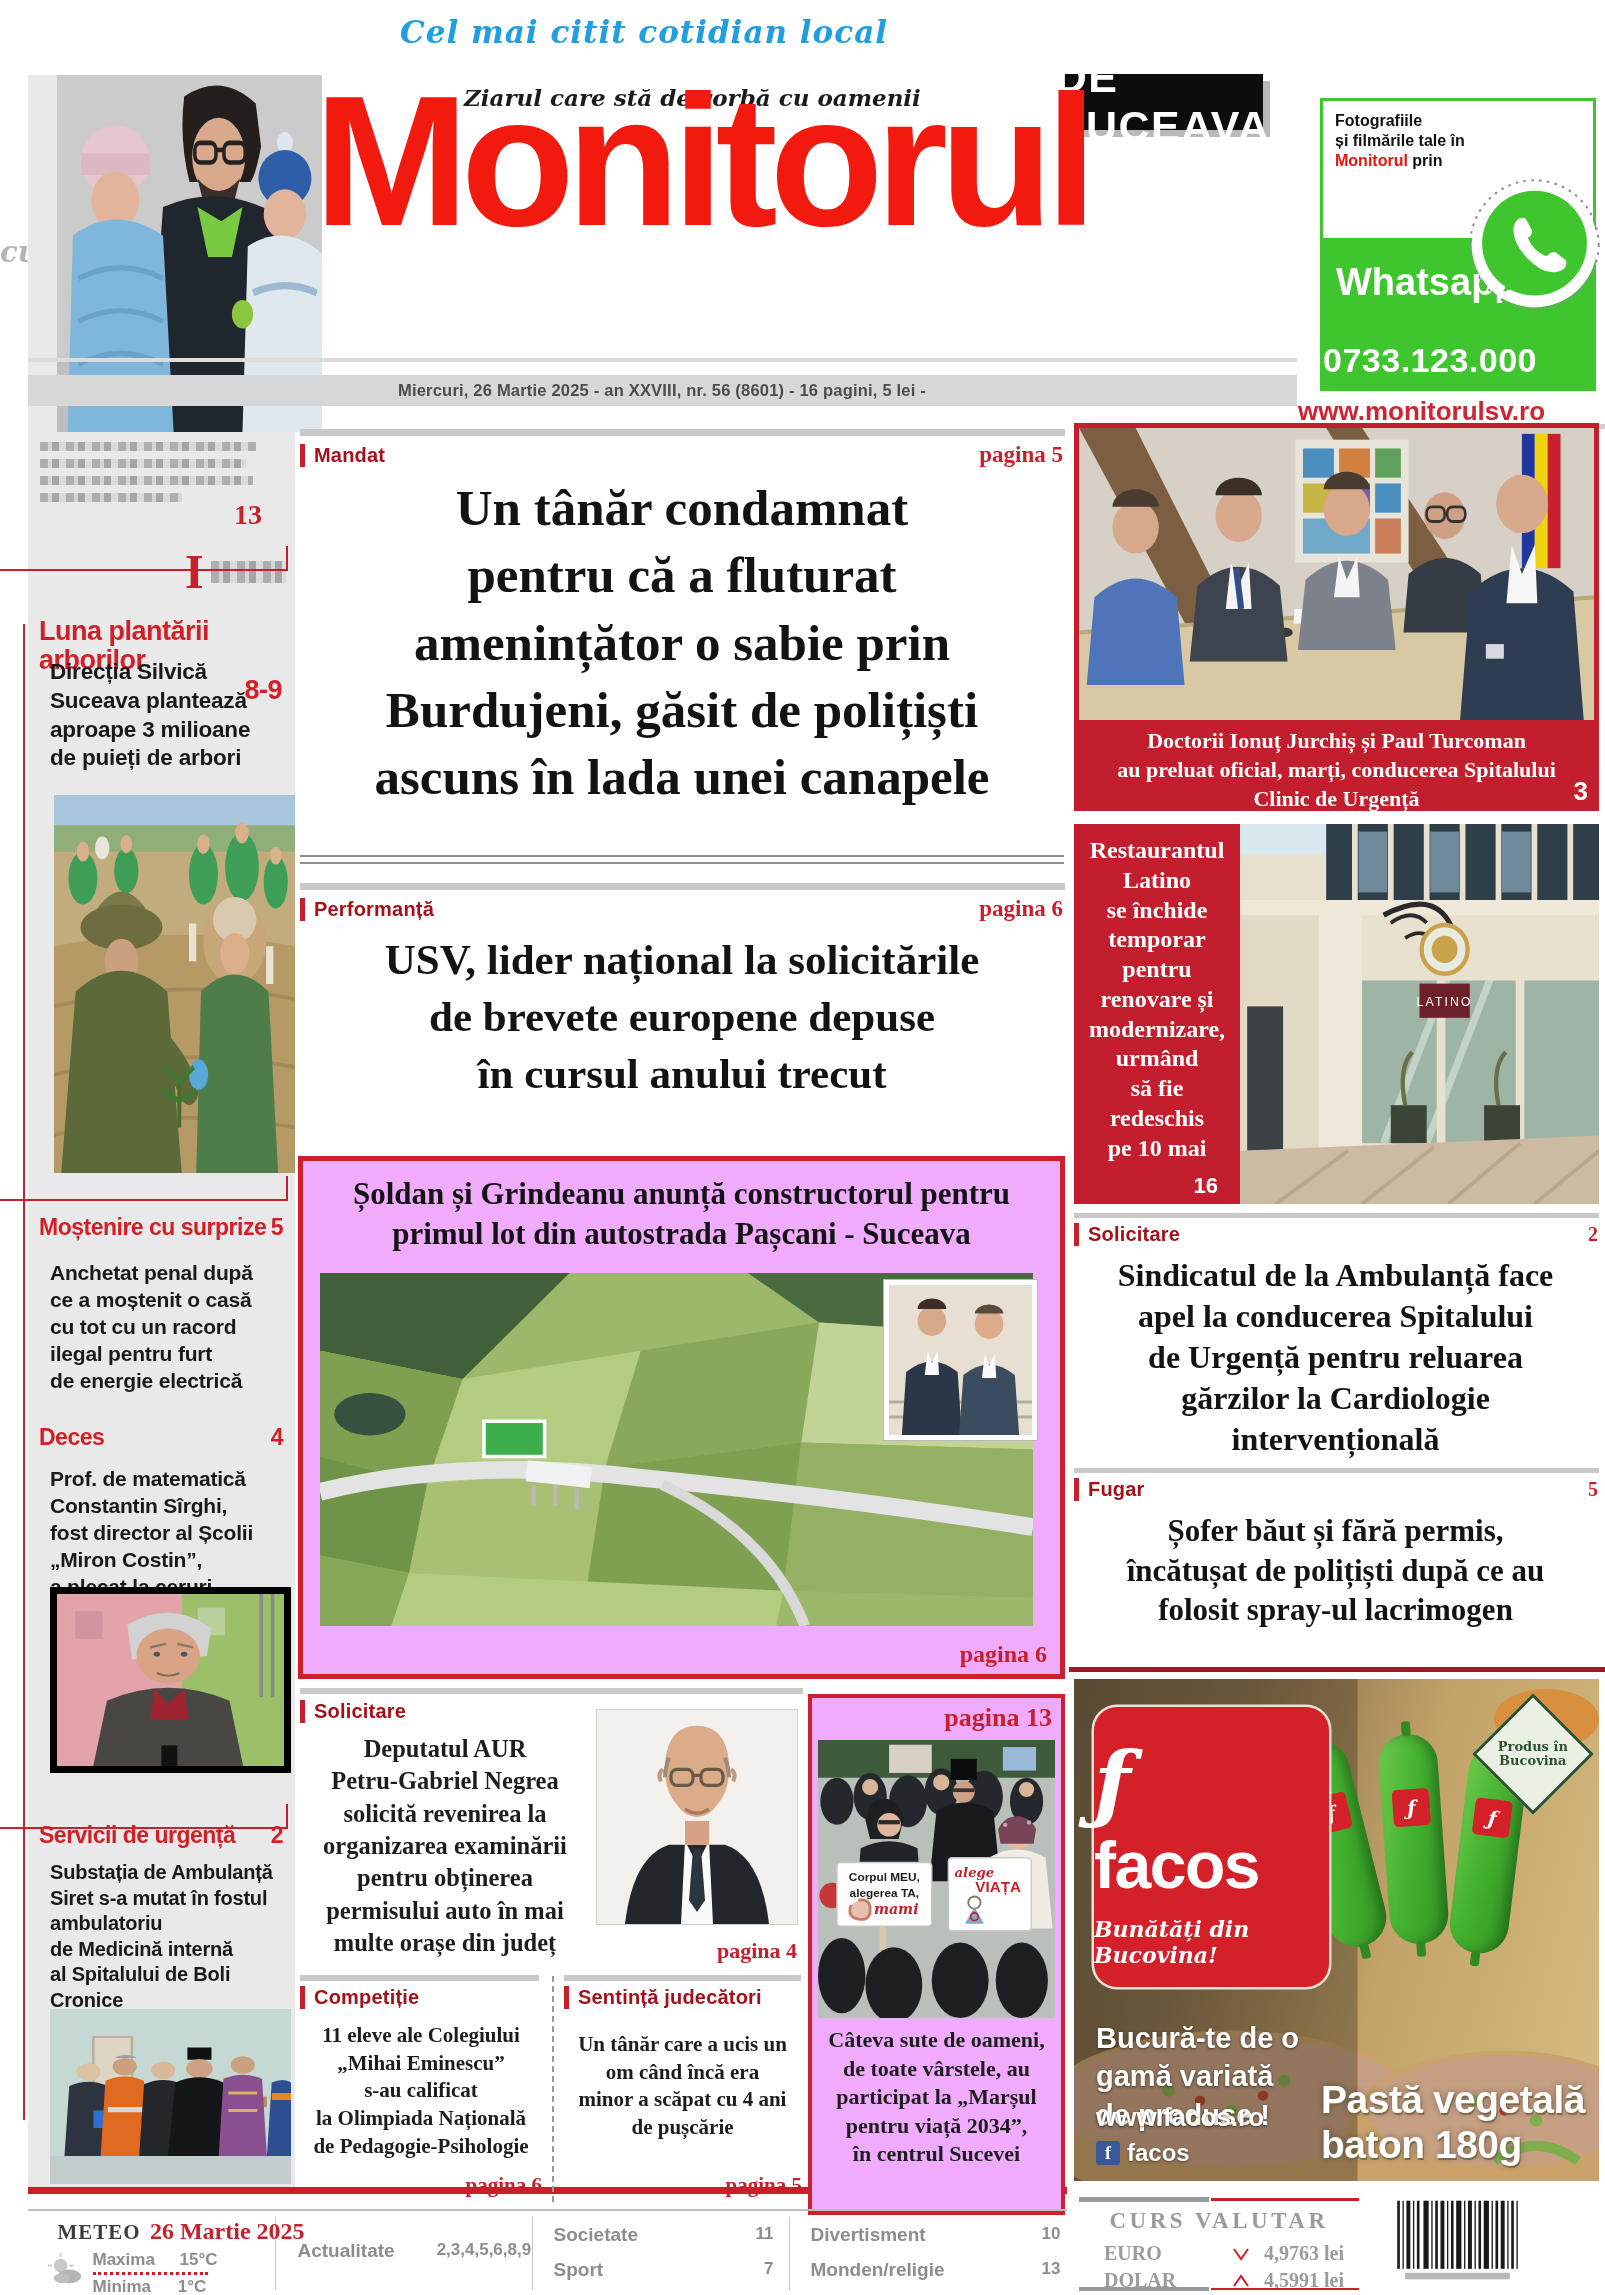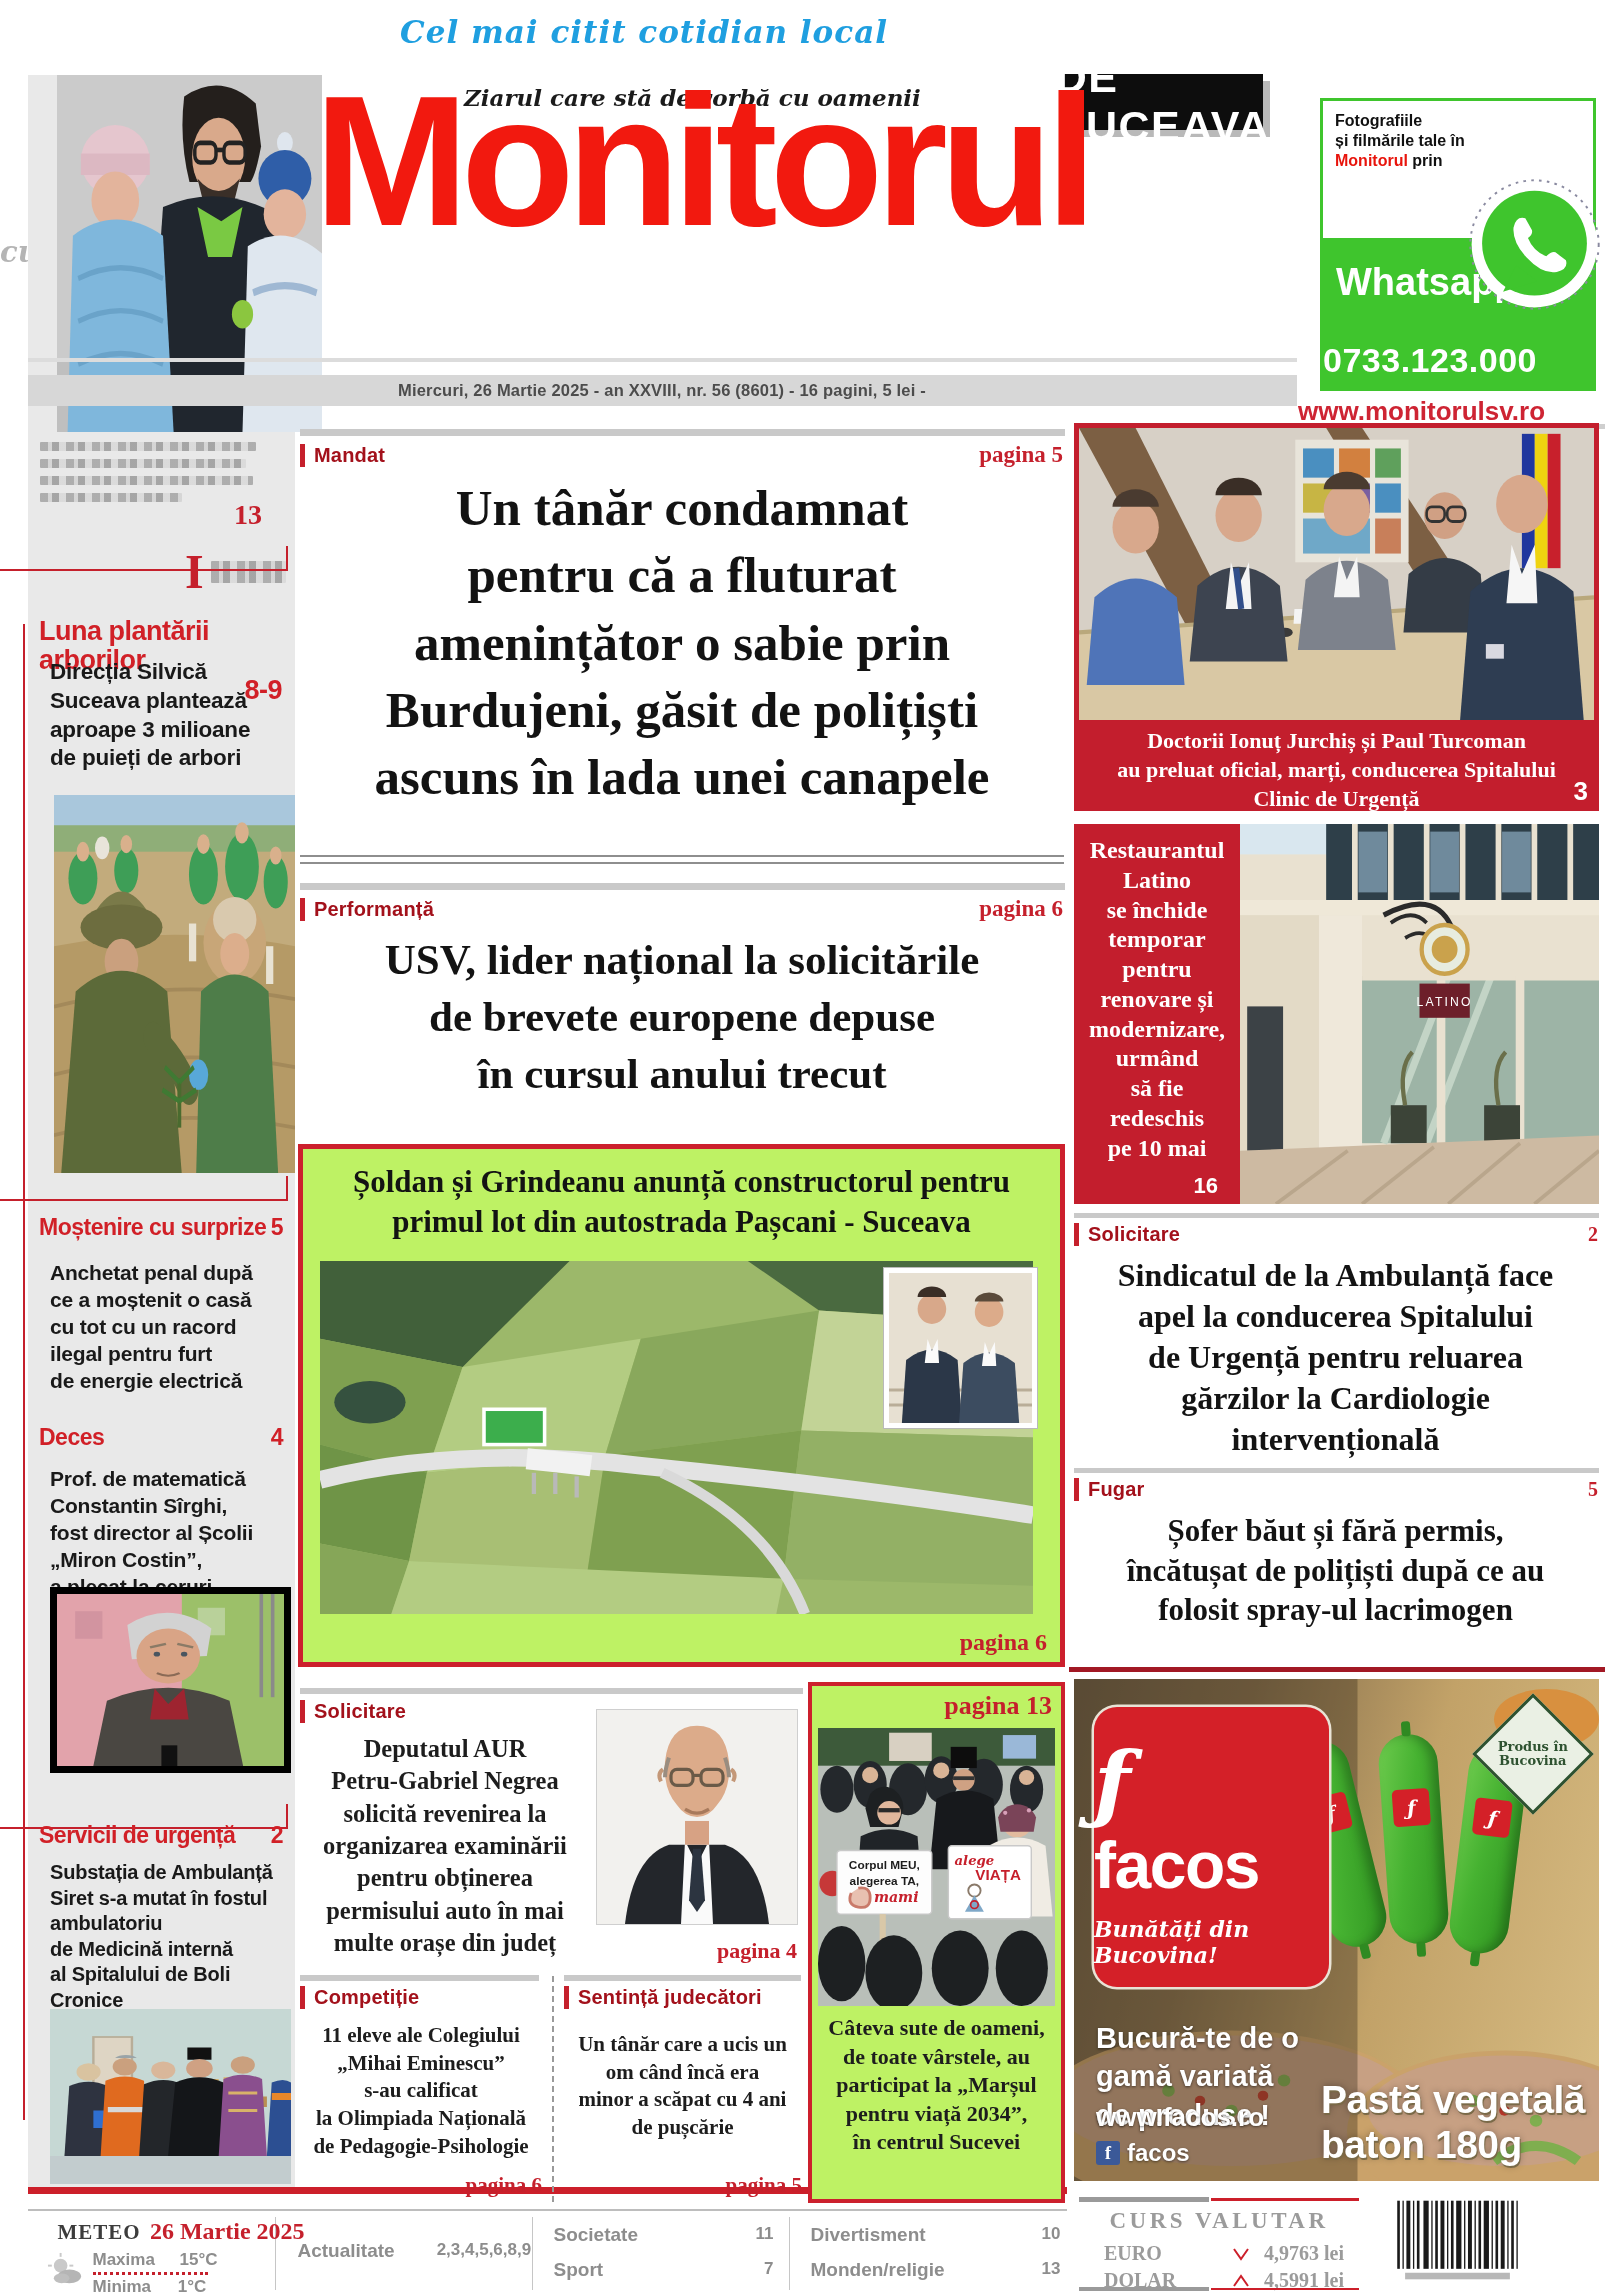--- a/index.html
+++ b/index.html
@@ -44,21 +44,21 @@
   .side-bg{background:#e9e9e9;}
   .side-kick{position:relative;font-size:27px;font-weight:700;color:#d12027;line-height:1.1;white-space:pre-line;letter-spacing:-0.5px;}
   .side-kick .pg{position:absolute;right:0;bottom:0;}
   .side-kick-line{display:flex;font-size:23px;font-weight:700;color:#d12027;letter-spacing:-0.5px;}
   .side-kick-line .pg{margin-left:auto;}
   .side-teaser{font-size:21px;font-weight:700;color:#191919;line-height:1.28;white-space:pre-line;letter-spacing:-0.2px;}
   .smudge{background:repeating-linear-gradient(90deg,#9a9a9a 0 8px,#cfcfcf 8px 12px,#8f8f8f 12px 19px,#d6d6d6 19px 26px);
           border-radius:1px;opacity:.75;}
   .crop{background:#c5202c;}
   
-  .redbox{border:5px solid #cc202d;background:#bef264;}
+  .redbox{border:5px solid #cc202d;background:#f0abfc;margin-top:12px;}
   .redfill{background:#c31e2d;}
   .whitecap{font-family:"Liberation Serif","DejaVu Serif",serif;font-weight:700;color:#fff;
             text-align:center;white-space:pre-line;}
   .dashdiv{border-left:2.5px dashed #9a9a9a;}
   
   .facos-logo{background:#d42028;border-radius:23px;box-shadow:0 0 0 2.5px #e9e3d6;}
   .facos-offer{font-size:29px;font-weight:700;color:#fff;line-height:1.32;white-space:pre-line;text-shadow:0 1px 3px rgba(0,0,0,.55);}
   .facos-product{font-size:39px;font-weight:700;color:#fff;line-height:1.15;white-space:pre-line;
                  text-shadow:1px 1.5px 0 #7a6a48,0 0 7px rgba(0,0,0,.35);letter-spacing:-0.5px;}
   .packet{position:absolute;width:59px;height:210px;border-radius:30px;

